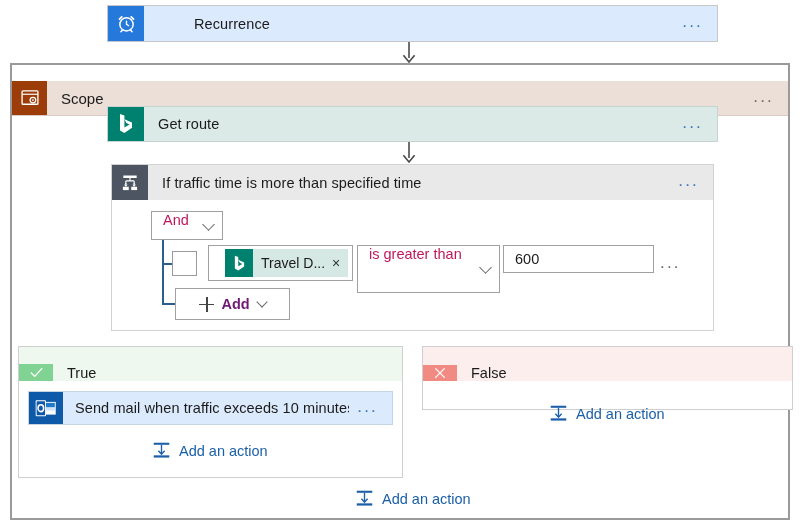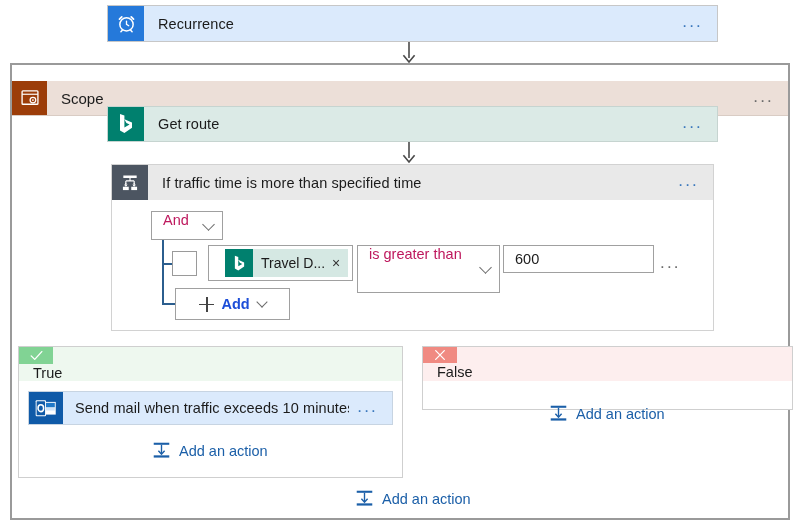--- a/index.html
+++ b/index.html
@@ -52,20 +52,21 @@
     line-height: 1;
     user-select: none;
   }
   .dots.gray { color: #6b6b6b; }
 
   
   #recurrence {
     left: 107px; top: 5px; width: 611px; height: 37px;
     background: #dbeafc;
     border-color: #c7c7c7;
+    gap: 36px;
   }
   #recurrence .ic { background: #2579da; }
 
   
   #scope-frame {
     position: absolute;
     left: 10px; top: 63px; width: 780px; height: 457px;
     border: 2px solid #9a9a9a;
     background: #ffffff;
   }
@@ -178,21 +179,21 @@
     display: flex; align-items: center;
     font-size: 17px; letter-spacing: 2.2px; color: #6b6b6b;
   }
 
   
   #add-btn {
     position: absolute;
     left: 63px; top: 88px; width: 115px; height: 32px;
     border: 1px solid #a0a0a0; background: #ffffff;
     display: flex; align-items: center; justify-content: center;
-    font-size: 14.5px; font-weight: bold; color: #1d4ed8;
+    font-size: 14.5px; font-weight: bold; color: #701a75;
   }
   #add-btn .plus {
     position: relative; width: 15px; height: 15px; margin-right: 7px;
   }
   #add-btn .plus:before, #add-btn .plus:after {
     content: ""; position: absolute; background: #444;
   }
   #add-btn .plus:before { left: 0; top: 7px; width: 15px; height: 1.6px; }
   #add-btn .plus:after  { top: 0; left: 7px; height: 15px; width: 1.6px; }
   #add-btn .chev2 {
@@ -205,21 +206,21 @@
   .branch {
     position: absolute;
     border: 1px solid #cfcfcf;
     background: #ffffff;
   }
   #branch-true  { left: 18px;  top: 346px; width: 385px; height: 132px; }
   #branch-false { left: 422px; top: 346px; width: 371px; height: 64px; }
 
   .branch-head {
     position: absolute; left: 0; top: 0; right: 0; height: 34px;
-    display: flex; align-items: flex-start; flex-direction: column;
+    display: flex; align-items: flex-end;
   }
   .branch-head .ic {
     width: 34px; min-width: 34px;
     display: flex; align-items: center; justify-content: center;
   }
   .branch-head .ttl {
     flex: 1; display: flex; align-items: center;
     padding-left: 14px; font-size: 14.5px; color: #1b1b1b;
   }
   #branch-true  .branch-head { background: #eef8ef; }

